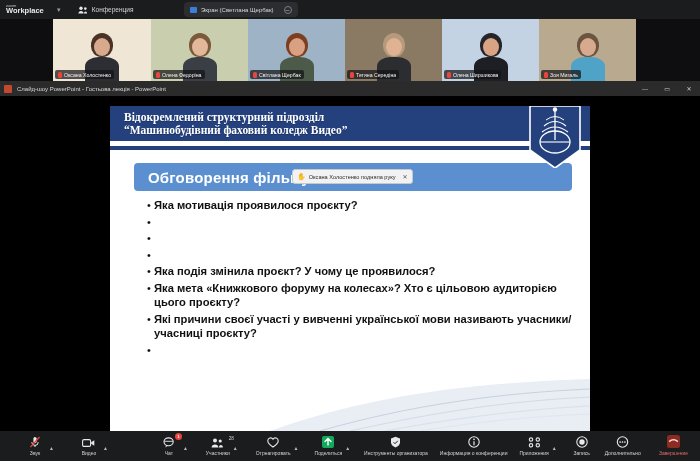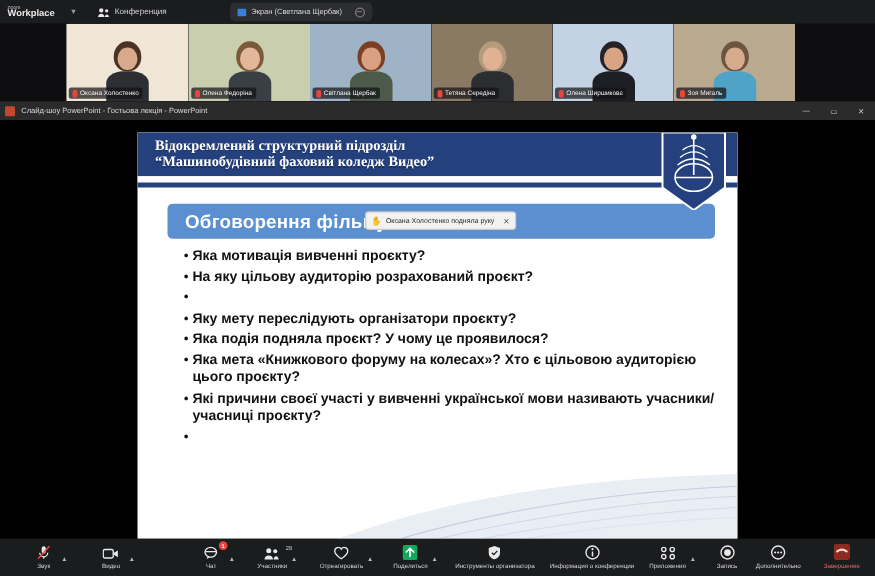--- a/index.html
+++ b/index.html
@@ -254,36 +254,34 @@
         <circle cx="29" cy="3.5" r="2.2" fill="#ffffff"></circle>
       </svg>
 
       <div class="title-box">
         <span>Обговорення фільму:</span>
       </div>
 
       <div class="bullets" id="bullets">
           <div class="bullet">
             <span class="dot">•</span>
-            <span class="btx">Яка мотивація вивченні проєкту?</span>
-          </div>
-          <div class="bullet">
-            <span class="dot">•</span>
-            <span class="btx">На яку цільову аудиторію розрахований проєкт?</span>
-          </div>
-          <div class="bullet">
-            <span class="dot">•</span>
-          </div>
-          <div class="bullet">
-            <span class="dot">•</span>
-            <span class="btx">Яку мету переслідують організатори проєкту?</span>
-          </div>
-          <div class="bullet">
-            <span class="dot">•</span>
-            <span class="btx">Яка подія подняла проєкт? У чому це проявилося?</span>
+            <span class="btx">Яка мотивація проявилося проєкту?</span>
+          </div>
+          <div class="bullet">
+            <span class="dot">•</span>
+          </div>
+          <div class="bullet">
+            <span class="dot">•</span>
+          </div>
+          <div class="bullet">
+            <span class="dot">•</span>
+          </div>
+          <div class="bullet">
+            <span class="dot">•</span>
+            <span class="btx">Яка подія змінила проєкт? У чому це проявилося?</span>
           </div>
           <div class="bullet">
             <span class="dot">•</span>
             <span class="btx">Яка мета «Книжкового форуму на колесах»? Хто є цільовою аудиторією цього проєкту?</span>
           </div>
           <div class="bullet">
             <span class="dot">•</span>
             <span class="btx">Які причини своєї участі у вивченні української мови називають учасники/учасниці проєкту?</span>
           </div>
           <div class="bullet">

